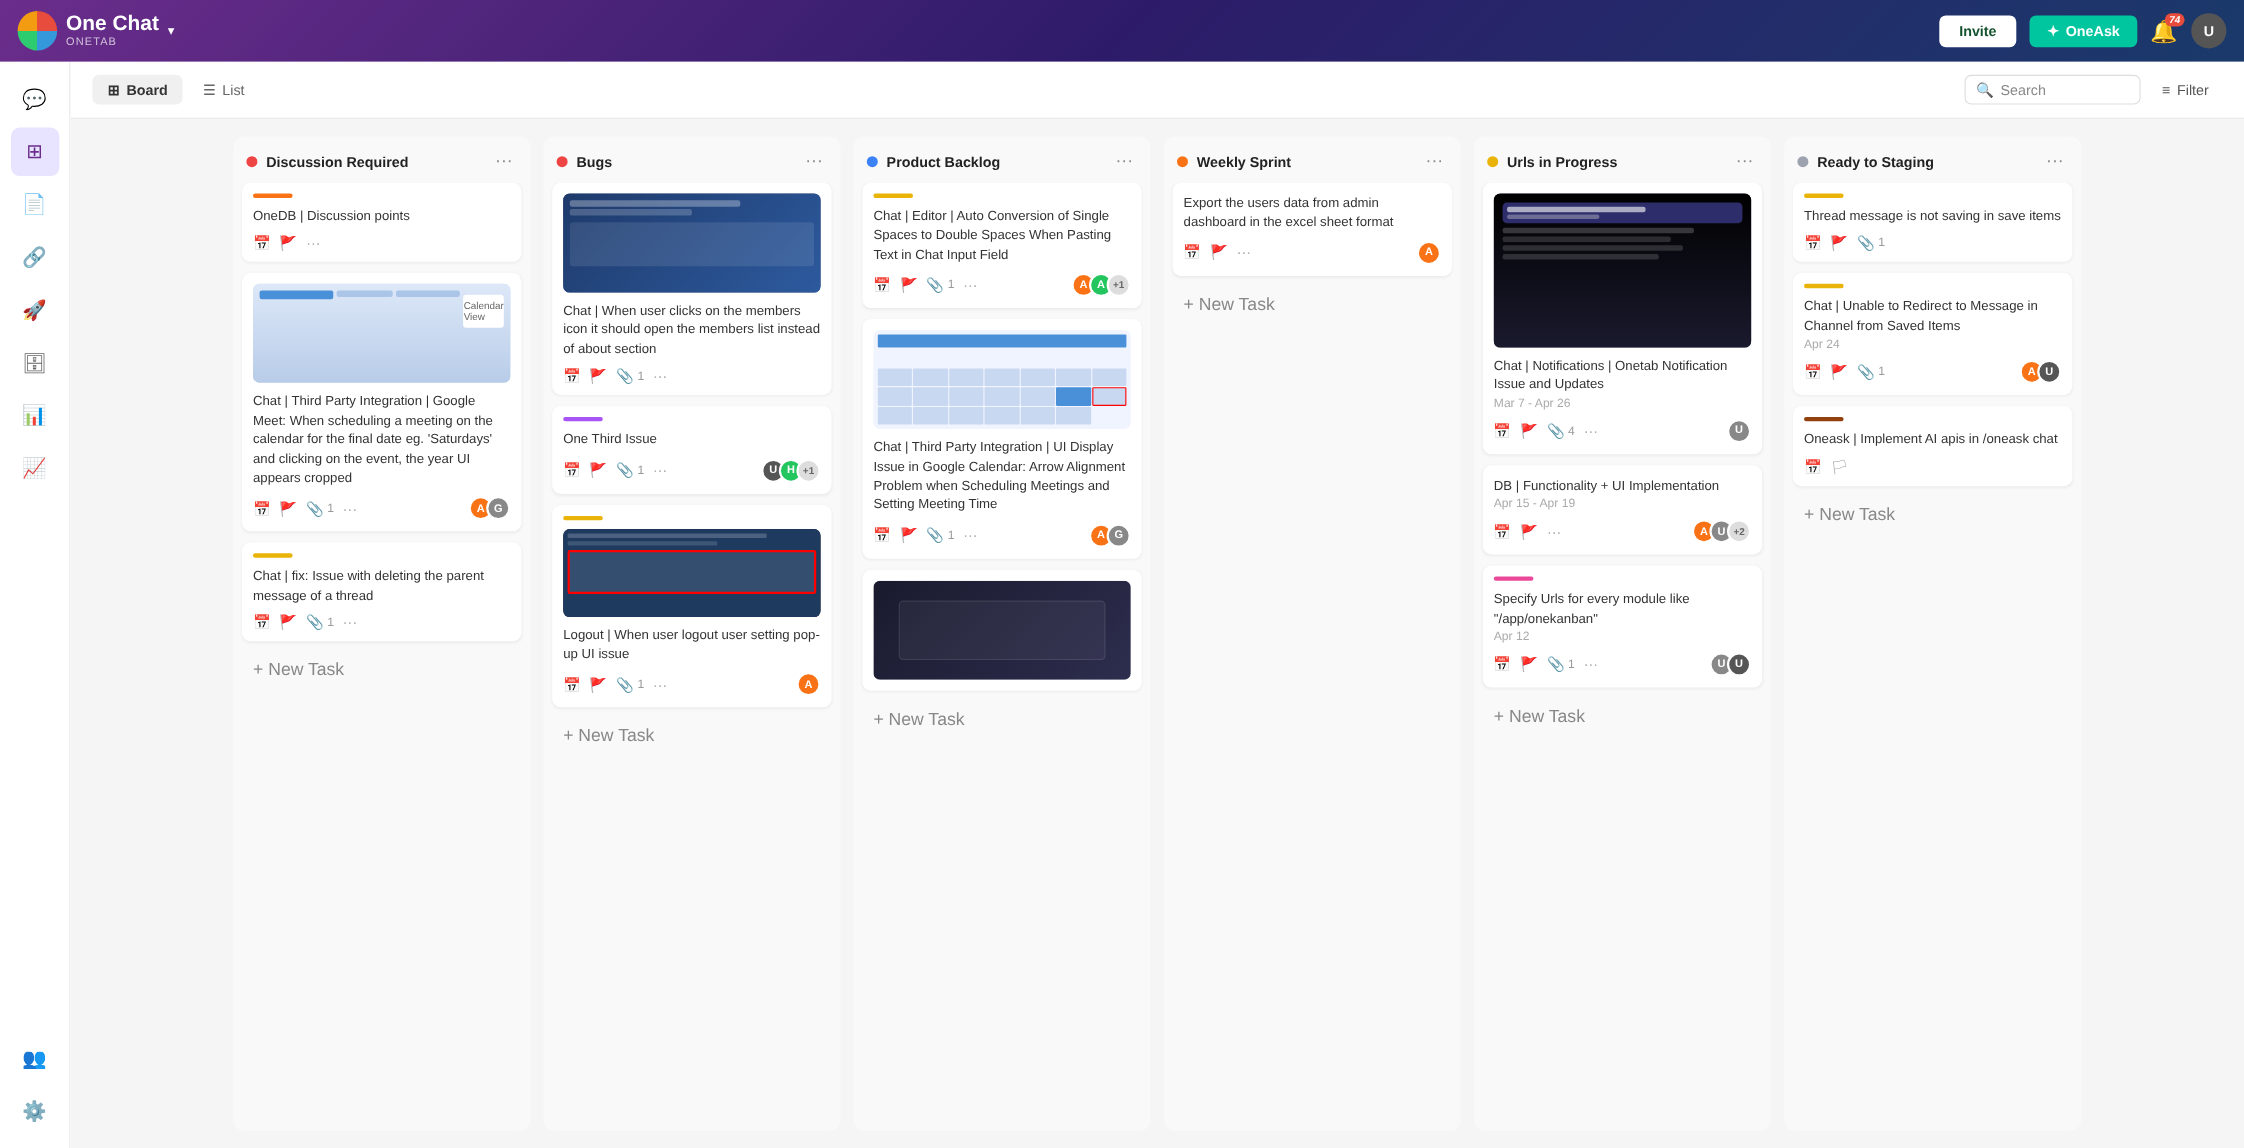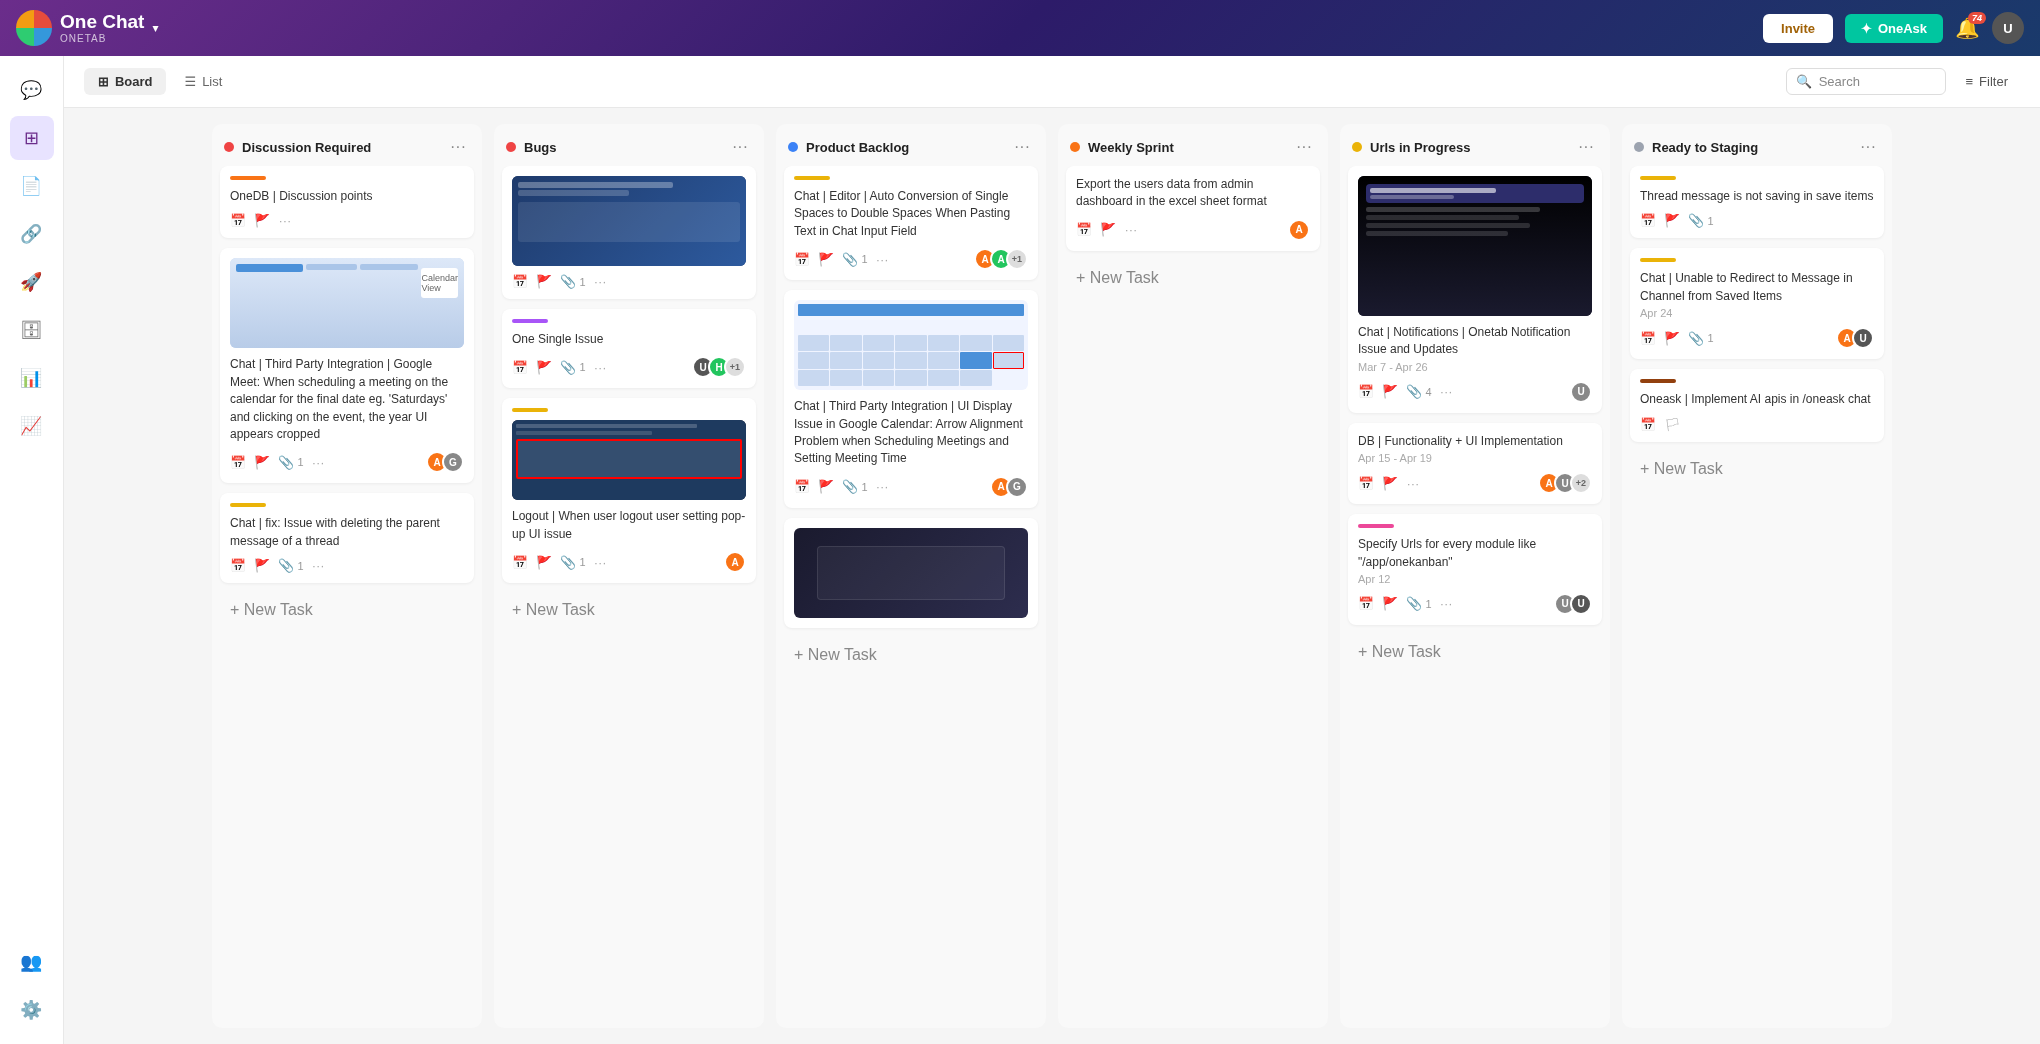--- a/index.html
+++ b/index.html
@@ -11,21 +11,21 @@
       background: linear-gradient(135deg, #6b2d8b 0%, #2d1b69 50%, #1a3a6b 100%);
       display: flex; align-items: center; padding: 0 16px; gap: 12px;
       position: fixed; top: 0; left: 0; right: 0; z-index: 100;
     }
     .logo-wrap { display: flex; align-items: center; gap: 8px; }
     .logo-icon { width: 36px; height: 36px; border-radius: 50%; background: conic-gradient(#e74c3c 0deg 90deg, #3498db 90deg 180deg, #2ecc71 180deg 270deg, #f39c12 270deg 360deg); }
     .logo-text { color: white; font-size: 19px; font-weight: 700; line-height: 1.1; }
     .logo-sub { color: rgba(255,255,255,0.7); font-size: 10px; letter-spacing: 1px; }
     .nav-chevron { color: white; font-size: 12px; }
     .nav-spacer { flex: 1; }
-    .invite-btn { background: white; color: #a16207; border: none; padding: 7px 18px; border-radius: 6px; font-size: 13px; font-weight: 600; cursor: pointer; margin-left: 48px; }
+    .invite-btn { background: white; color: #14532d; border: none; padding: 7px 18px; border-radius: 6px; font-size: 13px; font-weight: 600; cursor: pointer; margin-left: 48px; }
     .oneask-btn { background: #00c6a0; color: white; border: none; padding: 7px 16px; border-radius: 6px; font-size: 13px; font-weight: 600; cursor: pointer; display: flex; align-items: center; gap: 6px; }
     .notif-btn { position: relative; background: none; border: none; cursor: pointer; color: white; font-size: 20px; }
     .notif-badge { position: absolute; top: -4px; right: -6px; background: #e74c3c; color: white; font-size: 9px; font-weight: 700; border-radius: 10px; padding: 1px 4px; font-style: italic; }
     .avatar-circle { width: 32px; height: 32px; border-radius: 50%; background: #555; overflow: hidden; display: flex; align-items: center; justify-content: center; color: white; font-size: 13px; font-weight: 700; }
 
     
     .sidebar {
       position: fixed; top: 56px; left: 0; bottom: 0; width: 64px;
       background: white; border-right: 1px solid #e8e8e8;
       display: flex; flex-direction: column; align-items: center; padding: 12px 0; gap: 4px; z-index: 90;
@@ -218,31 +218,32 @@
       <div class="col-cards">
 
         <div class="card">
           <div style="height:90px;border-radius:6px;margin-bottom:8px;overflow:hidden;background:#1e3a6b;position:relative;">
             <div style="position:absolute;inset:0;background:linear-gradient(135deg,#1e3a6b,#2d5a9e);display:flex;flex-direction:column;padding:6px;gap:2px;">
               <div style="height:6px;background:rgba(255,255,255,0.3);border-radius:2px;width:70%"></div>
               <div style="height:6px;background:rgba(255,255,255,0.2);border-radius:2px;width:50%"></div>
               <div style="height:40px;background:rgba(255,255,255,0.1);border-radius:3px;margin-top:4px"></div>
             </div>
           </div>
+          <div class="card-title">Chat | When user clicks on the members icon it should open the members list instead of about section</div>
           <div class="card-footer">
             <button class="card-icon-btn">📅</button>
             <button class="card-icon-btn">🚩</button>
             <button class="card-icon-btn">📎<span>1</span></button>
             <button class="card-icon-btn">···</button>
           </div>
         </div>
 
         <div class="card">
           <div class="card-accent priority-purple"></div>
-          <div class="card-title">One Single Issue</div>
+          <div class="card-title">One Third Issue</div>
           <div class="card-footer">
             <button class="card-icon-btn">📅</button>
             <button class="card-icon-btn">🚩</button>
             <button class="card-icon-btn">📎<span>1</span></button>
             <button class="card-icon-btn">···</button>
             <div class="avatar-group">
               <div class="avatar-sm" style="background:#555">U</div>
               <div class="avatar-sm" style="background:#22c55e">H</div>
               <div class="avatar-sm avatar-plus">+1</div>
             </div>

